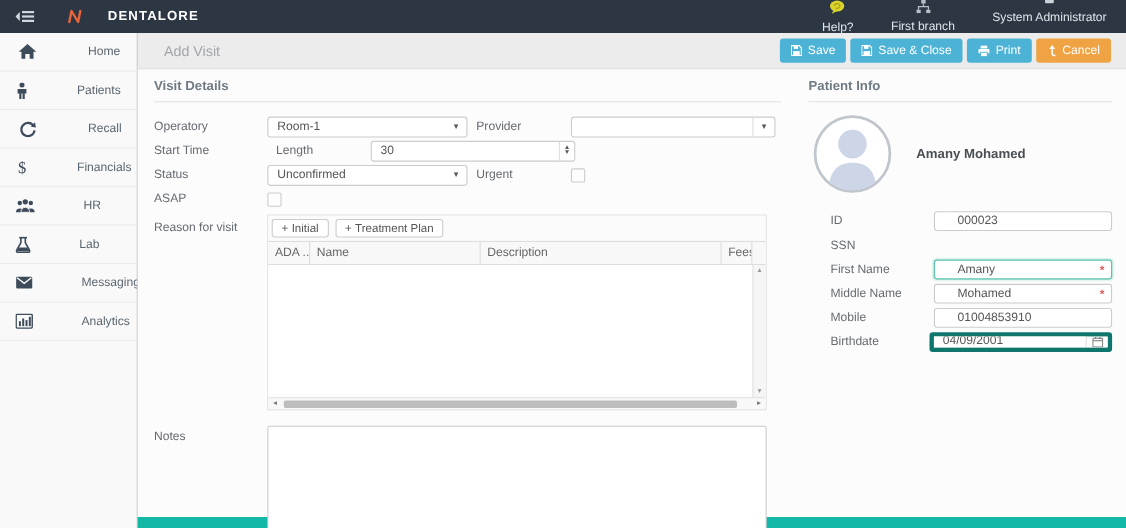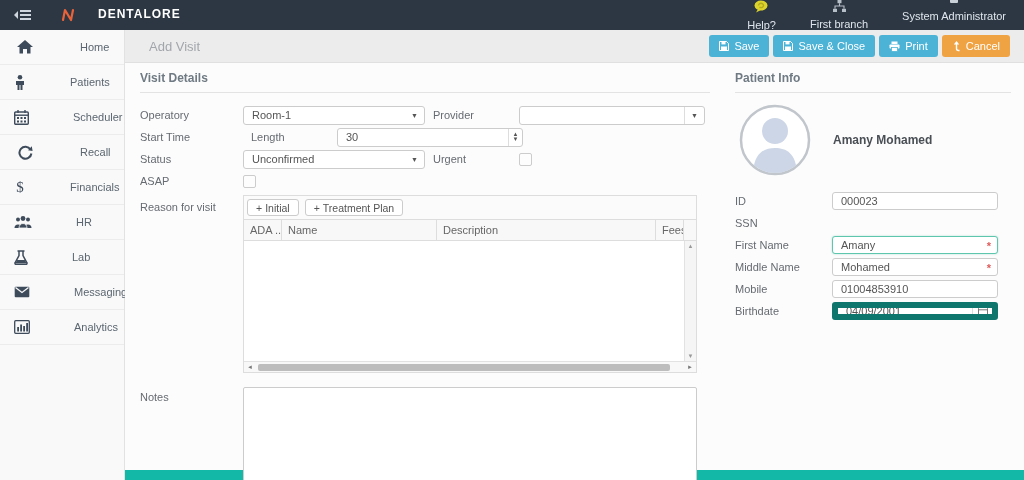--- a/index.html
+++ b/index.html
@@ -71,26 +71,26 @@
   .hs-track { flex:1; position:relative; height:100%; }
   .hs-thumb { position:absolute; left:2px; right:14px; top:2px; height:7px; background:#bdbdbd; border-radius:2px; cursor:pointer; }
 
   .notes-row { display:flex; align-items:flex-start; margin-top:14px; }
   .notes-row textarea { width:454px; height:95px; border:1px solid #ccc; border-radius:2px; background:#fff; resize:none; outline:none; font-family:"Liberation Sans",sans-serif; font-size:11px; padding:6px; color:#555; }
 
   
   .pat-top { display:flex; align-items:center; margin:6px 0 14px 4px; }
   .pat-name { margin-left:22px; font-weight:bold; font-size:12px; color:#494f55; }
   .prow { display:flex; align-items:center; height:22px; }
-  .plbl { width:97px; color:#666b71; }
+  .plbl { width:97px; color:#666b71;margin-left:20px; }
   .pfld { width:166px; position:relative; }
-  .pinput { width:100%; height:18px; border:1px solid #ccc; border-radius:3px; padding-left:8px; font-size:11px; color:#555; outline:none; font-family:"Liberation Sans",sans-serif; background:#fff; }
+  .pinput { width:100%; height:18px; border:1px solid #ccc; border-radius:3px; padding-left:20px; font-size:11px; color:#555; outline:none; font-family:"Liberation Sans",sans-serif; background:#fff; }
   .pinput.focused { border-color:#5fc6ae; box-shadow:0 0 2px rgba(95,198,174,.5); }
   .req { position:absolute; right:7px; top:4px; color:#e05c5c; font-size:11px; font-weight:bold; }
-  .pdate { display:flex; height:18px; border:6px solid #0f766e; border-radius:3px; background:#fff; overflow:hidden; }
+  .pdate { display:flex; height:18px; border:4px solid #0f766e; border-radius:3px; background:#fff; overflow:hidden;align-items:flex-end; }
   .pdate input { border:none; outline:none; flex:1; min-width:0; padding-left:8px; font-size:11px; color:#555; font-family:"Liberation Sans",sans-serif; }
 </style>
 </head>
 <body>
 
 <div class="topbar">
   <div class="nav-toggle">
     <svg width="18" height="12" viewBox="0 0 18 12">
       <polygon points="4,2 0,6 4,10" fill="#cfd6dd"></polygon>
       <rect x="6" y="1" width="11" height="2" fill="#cfd6dd"></rect>
@@ -148,39 +148,20 @@
     <span class="sicon">
       <svg width="12" height="15" viewBox="0 0 12 15">
           <circle cx="6" cy="2.3" r="2.3" fill="#3e4b5b"></circle>
           <path d="M2 6 h8 v4 h-1.5 v5 h-2 v-5 h-1 v5 h-2 v-5 H2 Z" fill="#3e4b5b"></path>
         </svg>
     </span>
     <span class="slabel">Patients</span>
     <span class="sub">›</span>
   </div>
 
-  <div class="side-item">
-    <span class="sicon">
-      <svg width="15" height="15" viewBox="0 0 15 15">
-          <rect x="0.7" y="2" width="13.6" height="12.3" rx="1" fill="none" stroke="#3e4b5b" stroke-width="1.4"></rect>
-          <line x1="0.7" y1="5.2" x2="14.3" y2="5.2" stroke="#3e4b5b" stroke-width="1.4"></line>
-          <line x1="4" y1="0" x2="4" y2="3" stroke="#3e4b5b" stroke-width="1.4"></line>
-          <line x1="11" y1="0" x2="11" y2="3" stroke="#3e4b5b" stroke-width="1.4"></line>
-          <g fill="#3e4b5b">
-            <rect x="3" y="7" width="2" height="2"></rect>
-            <rect x="6.5" y="7" width="2" height="2"></rect>
-            <rect x="10" y="7" width="2" height="2"></rect>
-            <rect x="3" y="10.5" width="2" height="2"></rect>
-            <rect x="6.5" y="10.5" width="2" height="2"></rect>
-            <rect x="10" y="10.5" width="2" height="2"></rect>
-          </g>
-        </svg>
-    </span>
-    <span class="slabel">Scheduler</span>
-  </div>
 
   <div class="side-item">
     <span class="sicon">
       <svg width="15" height="15" viewBox="0 0 15 15">
           <path d="M12.5 4.5 A6 6 0 1 0 13.4 8.5" fill="none" stroke="#3e4b5b" stroke-width="2"></path>
           <polygon points="13.8,1.2 14.6,6 10,5.2" fill="#3e4b5b"></polygon>
         </svg>
     </span>
     <span class="slabel">Recall</span>
   </div>

